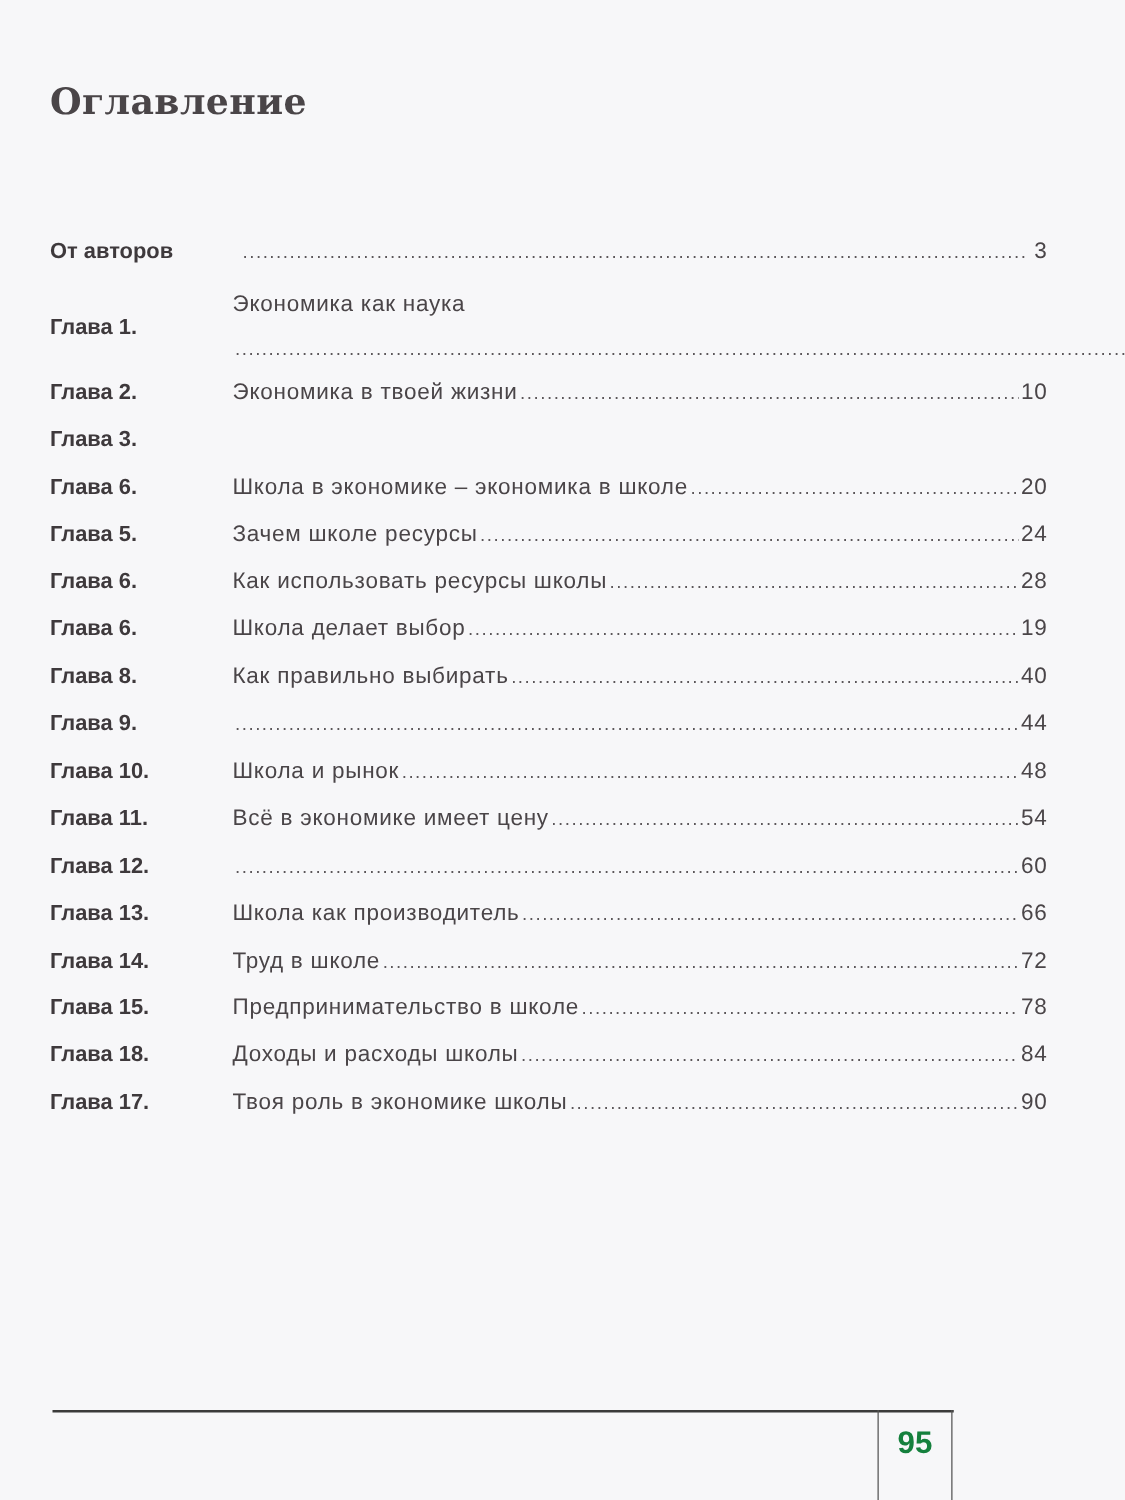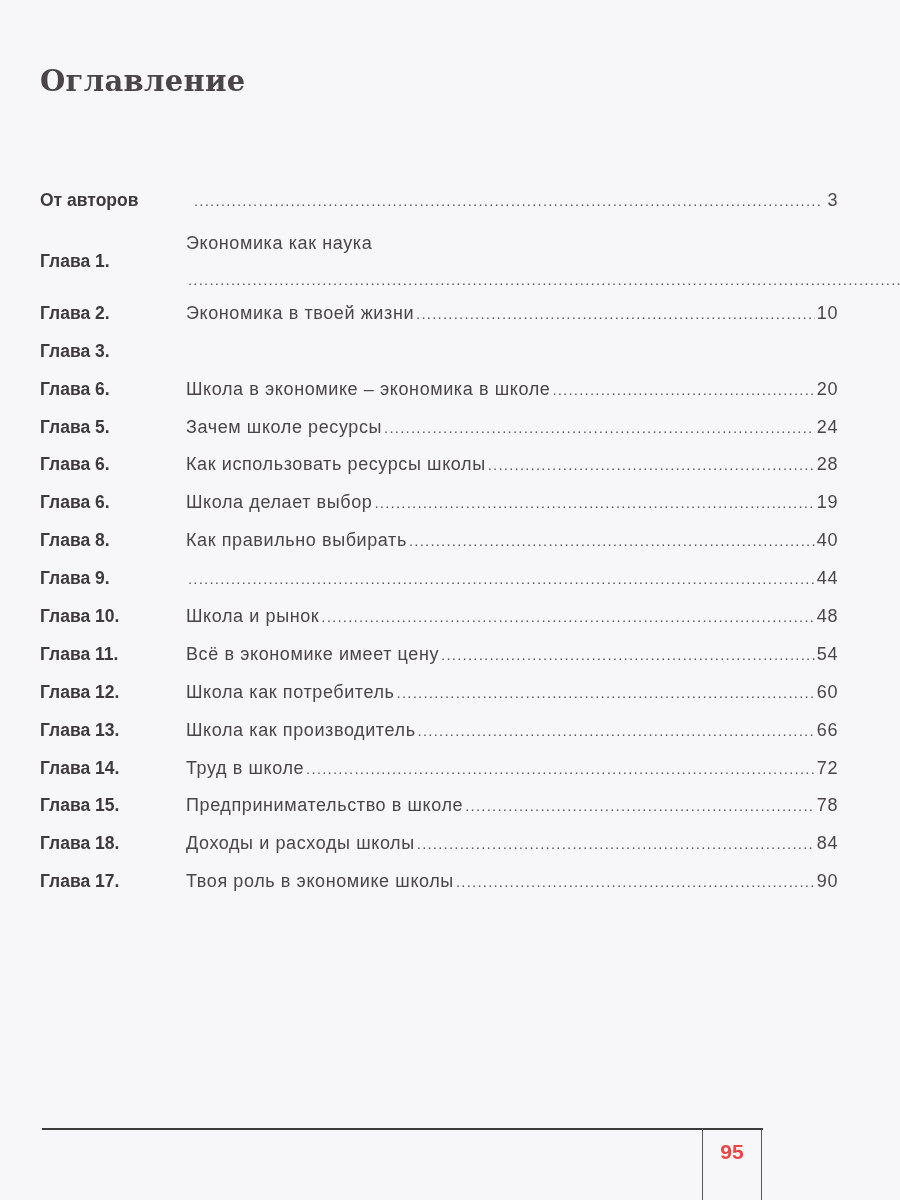--- a/index.html
+++ b/index.html
@@ -59,21 +59,21 @@
       background: #3b3b3b;
     }
     .page-box {
       position: absolute; left: 702px; top: 1128px; width: 60px; height: 72px;
       border-left: 1.5px solid #555; border-right: 1.5px solid #555;
       box-sizing: border-box;
     }
     .page-number {
       position: absolute; left: 0; right: 0; top: 12px; text-align: center;
       font-family: "Liberation Sans", sans-serif; font-weight: bold;
-      font-size: 21px; color: #ef4444;
+      font-size: 25px; color: #15803d;
     }
   </style>
 </head>
 <body>
 
 <div class="title">Оглавление</div>
 
 <div class="toc">
 
   <div class="row">
@@ -175,21 +175,20 @@
     <span class="content">
       <span class="text">Всё в экономике имеет цену</span>
       <span class="dots"></span>
       <span class="page">54</span>
     </span>
   </div>
 
   <div class="row">
     <span class="label">Глава 12.</span>
     <span class="content">
-      <span class="text">Школа как потребитель</span>
       <span class="dots"></span>
       <span class="page">60</span>
     </span>
   </div>
 
   <div class="row">
     <span class="label">Глава 13.</span>
     <span class="content">
       <span class="text">Школа как производитель</span>
       <span class="dots"></span>

